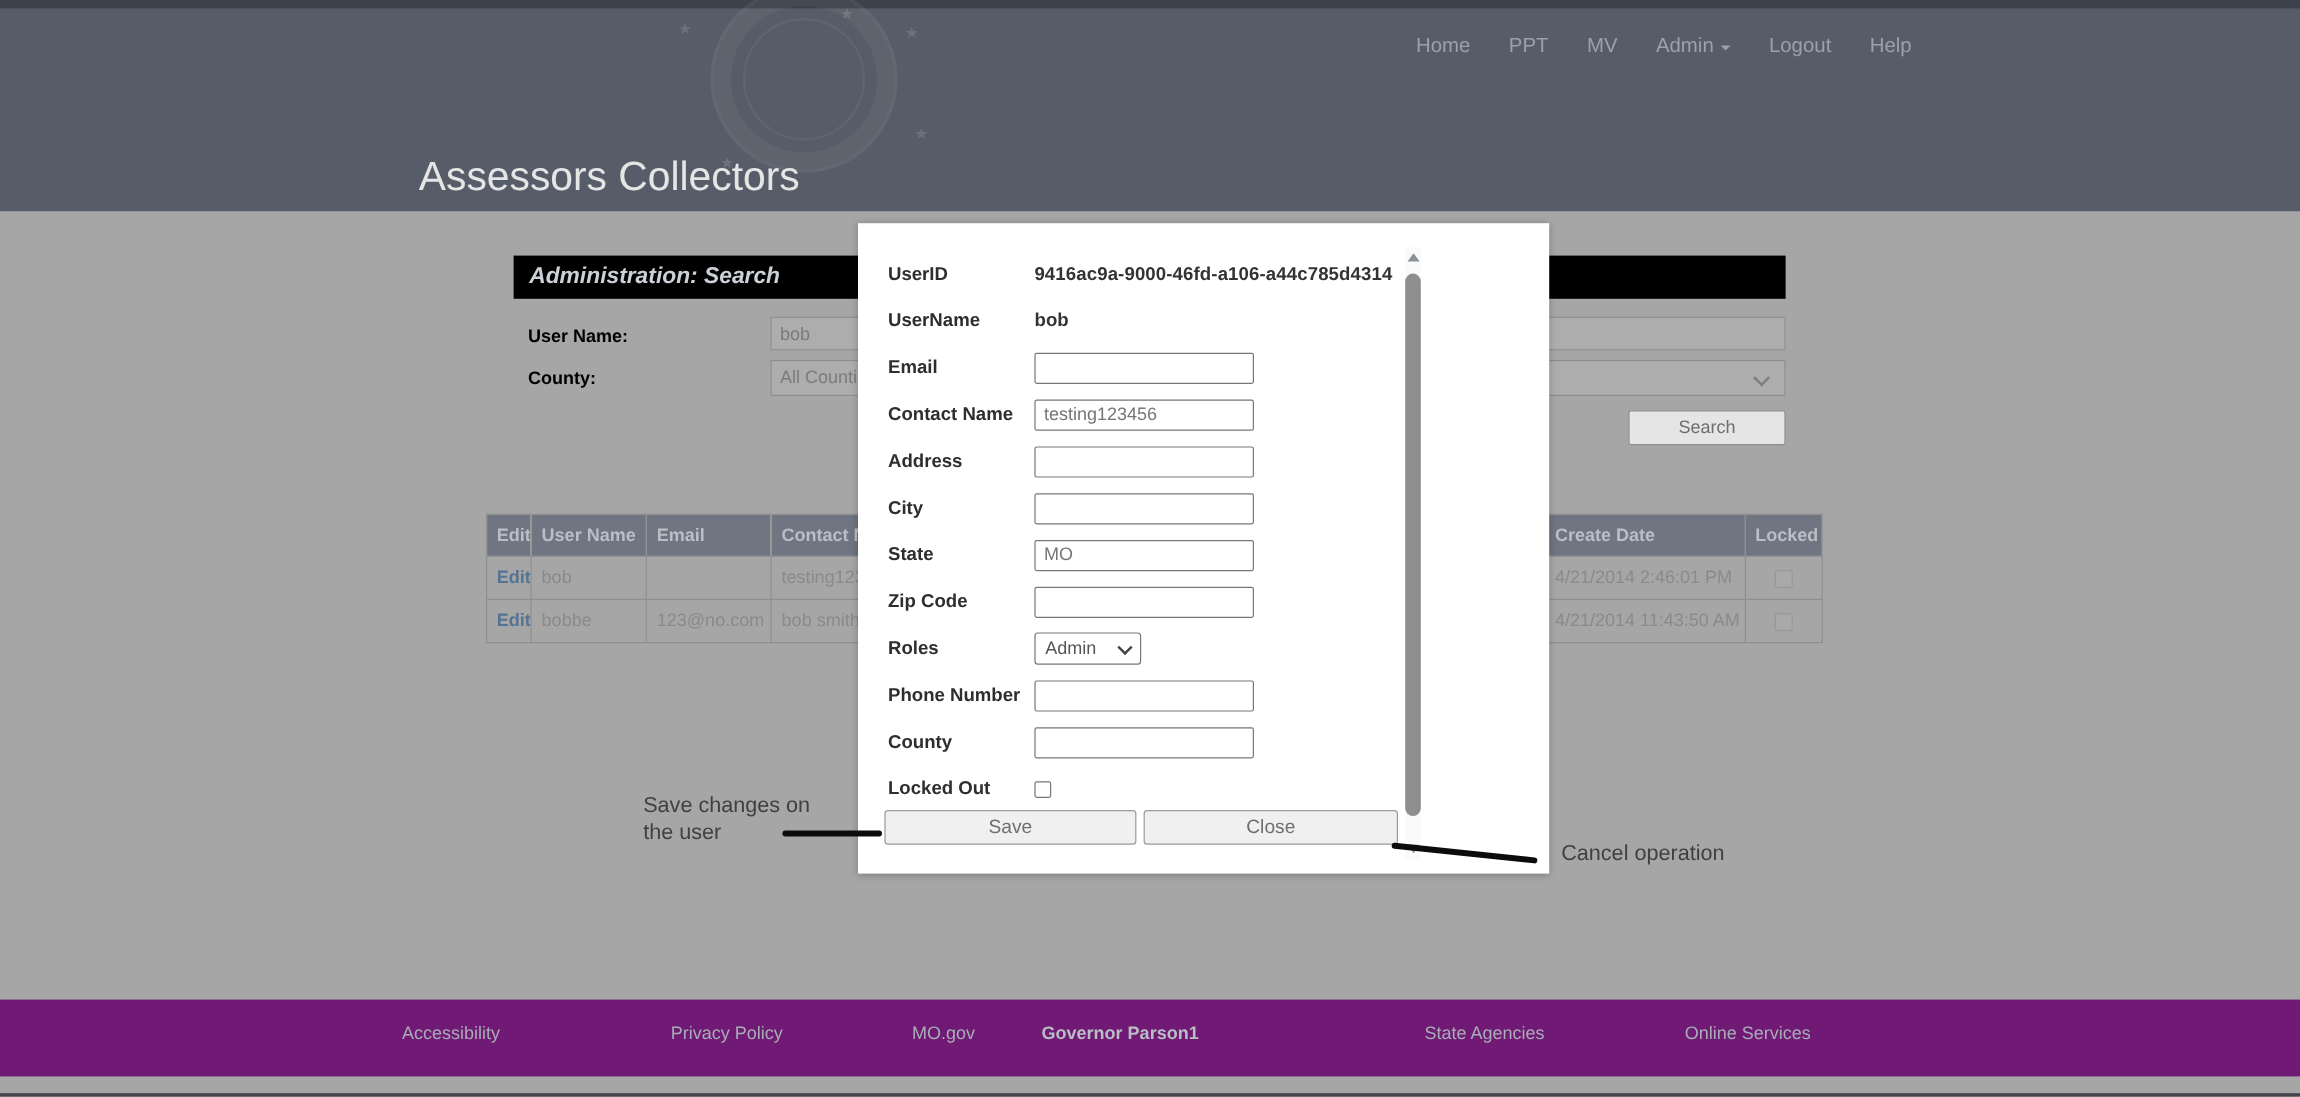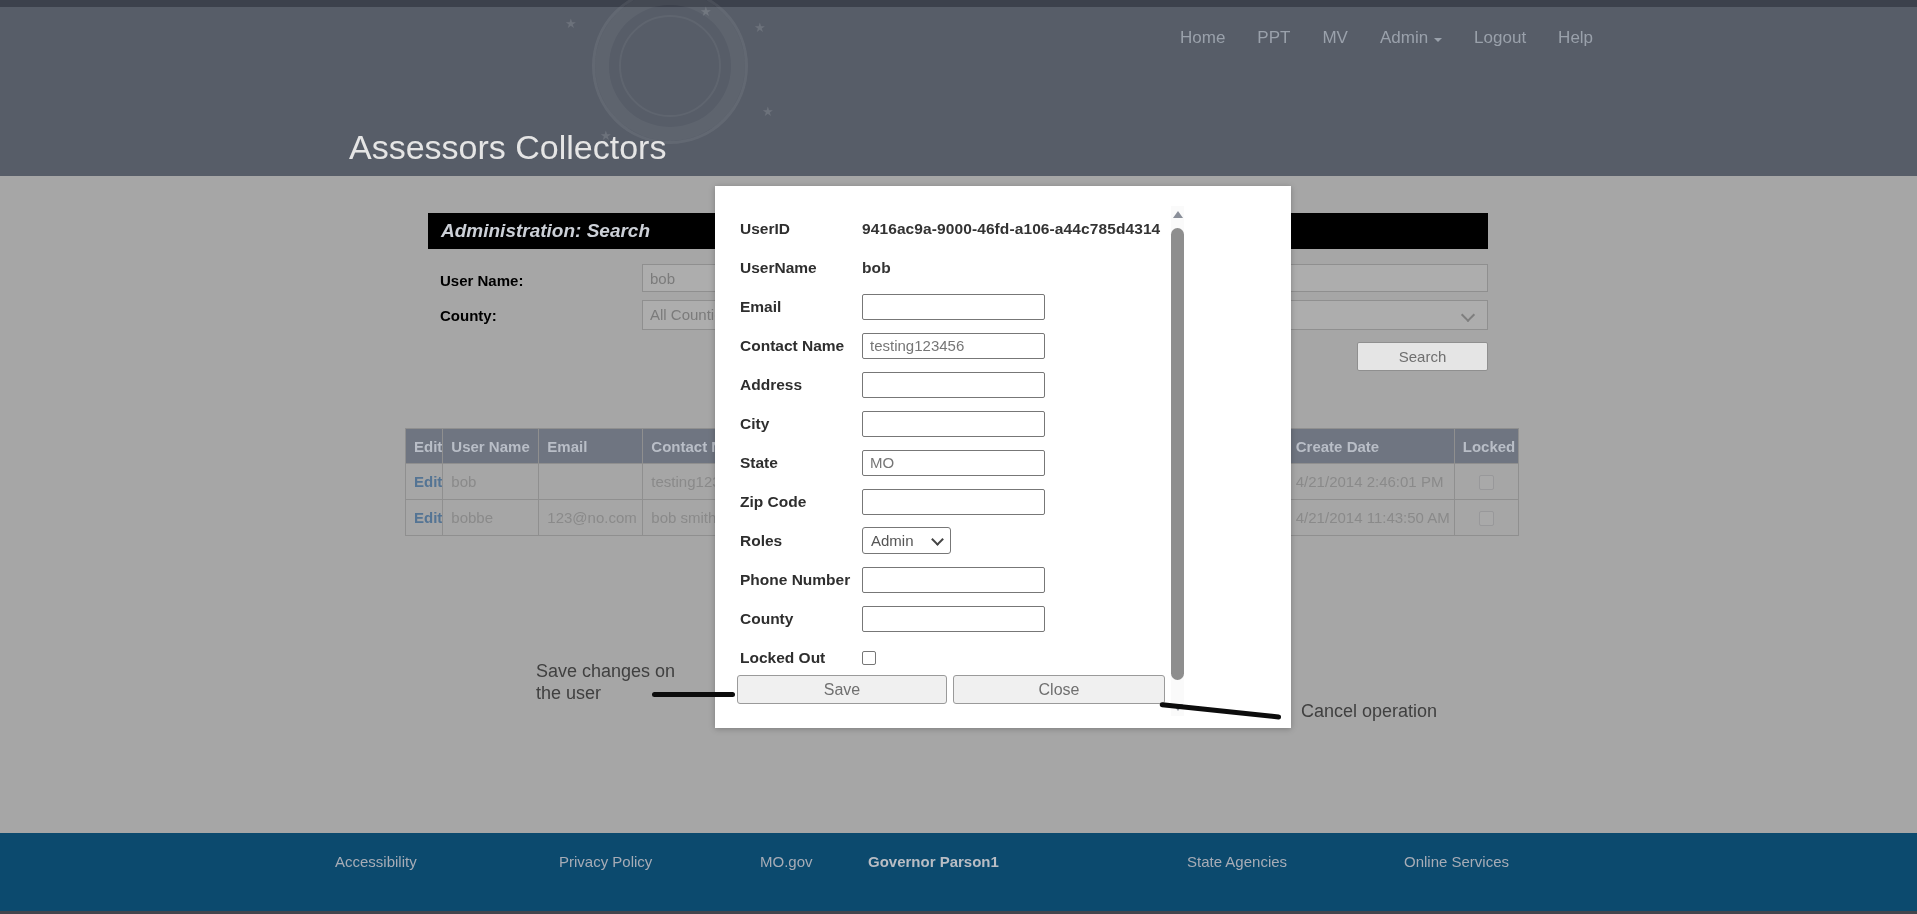--- a/index.html
+++ b/index.html
@@ -82,21 +82,21 @@
 
   
   .annot{position:absolute;z-index:20;color:#404040;font-size:18px;line-height:22px;}
   .annot-1{left:536px;top:660px;width:152px;}
   .annot-2{left:1288px;top:700px;white-space:nowrap;margin-left:13px;}
   .annot-line{position:absolute;z-index:20;background:#0c0c0c;height:5px;border-radius:3px;}
   .line-1{left:652px;top:692px;width:83px;}
   .line-2{left:1160px;top:702px;width:122px;transform:rotate(6deg);transform-origin:left top;}
 
   
-  .site-footer{position:absolute;left:0;top:833px;width:1917px;height:81px;background:#0c4a6e;}
+  .site-footer{position:absolute;left:0;top:833px;width:1917px;height:64px;background:#701a75;}
   .footer-link{position:absolute;top:20px;color:#a7acb6;font-size:15px;cursor:pointer;white-space:nowrap;}
   .footer-link.bold{font-weight:bold;color:#b9bdc4;}
 </style>
 </head>
 <body>
 
 <div class="screen">
 
   <div class="site-header">
     <div class="top-strip"></div>

